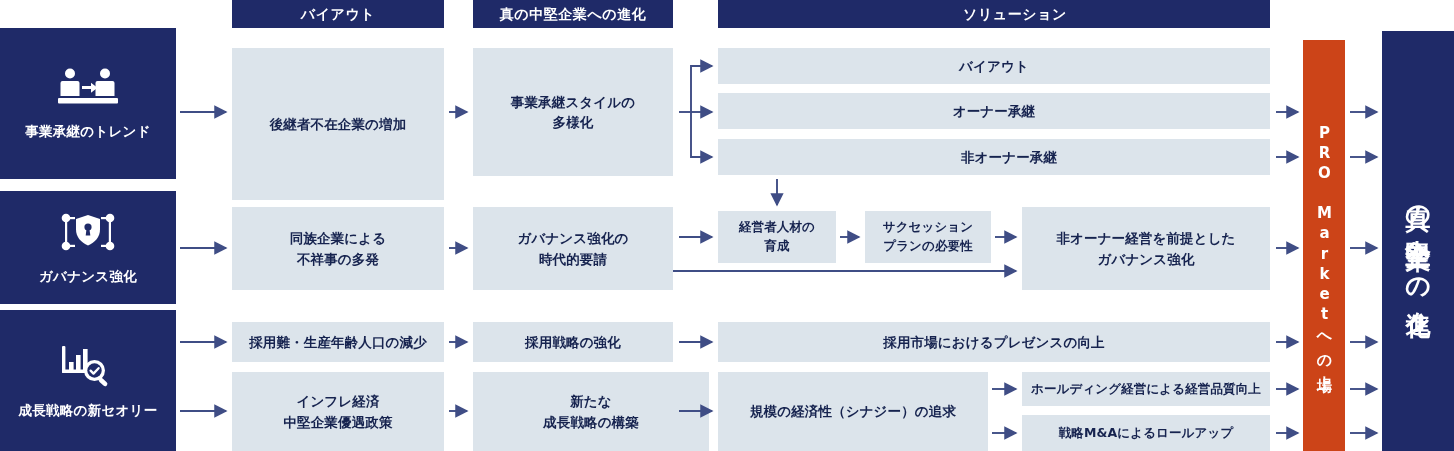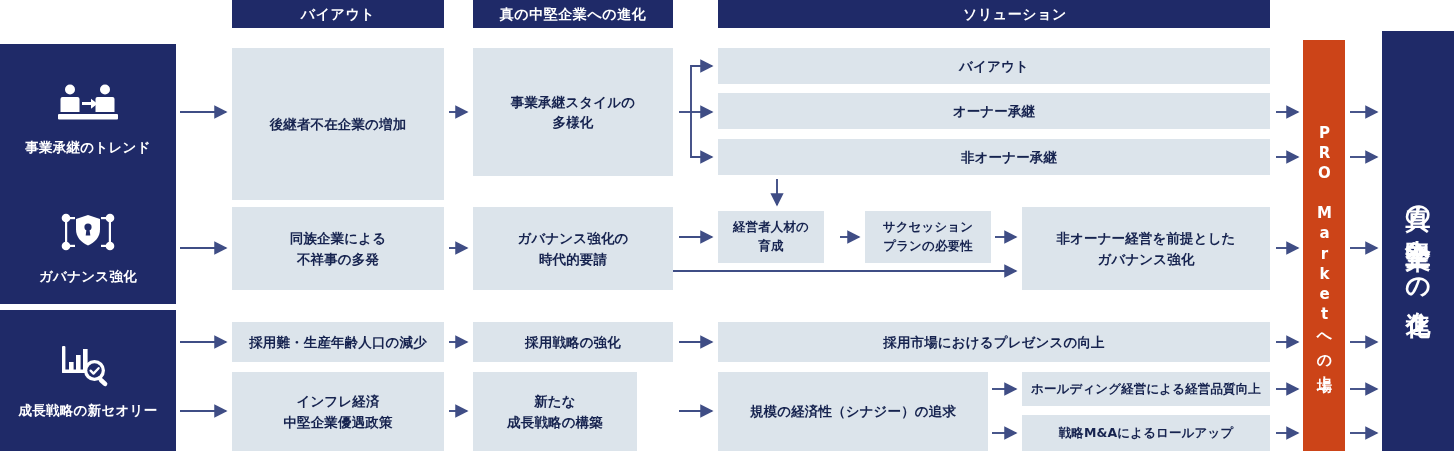--- a/index.html
+++ b/index.html
@@ -81,21 +81,21 @@
 </style>
 </head>
 <body>
 
 <div id="stage">
 
   <div class="abs hdr" style="left:232px;top:0;width:212px;height:28px;">バイアウト</div>
   <div class="abs hdr" style="left:473px;top:0;width:200px;height:28px;">真の中堅企業への進化</div>
   <div class="abs hdr" style="left:718px;top:0;width:552px;height:28px;padding-left:42px;">ソリューション</div>
 
-  <div class="abs cat" style="left:0;top:44px;width:176px;height:151px;">
+  <div class="abs cat" style="left:0;top:28px;width:176px;height:151px;">
     <span class="icon">
       <svg width="62" height="42" viewBox="0 0 62 42" aria-hidden="true">
         <g fill="#ffffff">
           <circle cx="13" cy="6.5" r="5"></circle>
           <path d="M5.5 14h15a2 2 0 0 1 2 2v13h-19V16a2 2 0 0 1 2-2z"></path>
           <circle cx="48" cy="6.5" r="5"></circle>
           <path d="M40.5 14h15a2 2 0 0 1 2 2v13h-19V16a2 2 0 0 1 2-2z"></path>
           <path d="M25 19h9v-3.2l6.5 5-6.5 5V22h-9z"></path>
           <rect x="1" y="31" width="60" height="5.5" rx="1"></rect>
         </g>
@@ -151,28 +151,28 @@
 不祥事の多発</div>
   <div class="abs lbox" style="left:232px;top:322px;width:212px;height:40px;white-space:pre-line;">採用難・生産年齢人口の減少</div>
   <div class="abs lbox" style="left:232px;top:372px;width:212px;height:79px;white-space:pre-line;">インフレ経済
 中堅企業優遇政策</div>
 
   <div class="abs lbox" style="left:473px;top:48px;width:200px;height:128px;white-space:pre-line;">事業承継スタイルの
 多様化</div>
   <div class="abs lbox" style="left:473px;top:207px;width:200px;height:83px;white-space:pre-line;">ガバナンス強化の
 時代的要請</div>
   <div class="abs lbox" style="left:473px;top:322px;width:200px;height:40px;white-space:pre-line;">採用戦略の強化</div>
-  <div class="abs lbox" style="left:473px;top:372px;width:164px;height:79px;white-space:pre-line;">新たな
+  <div class="abs lbox" style="left:473px;top:372px;width:236px;height:79px;white-space:pre-line;">新たな
 成長戦略の構築</div>
 
   <div class="abs lbox" style="left:718px;top:48px;width:552px;height:36px;">バイアウト</div>
   <div class="abs lbox" style="left:718px;top:93px;width:552px;height:36px;">オーナー承継</div>
   <div class="abs lbox" style="left:718px;top:139px;width:552px;height:36px;padding-left:36px;">非オーナー承継</div>
 
-  <div class="abs lbox small" style="left:718px;top:211px;width:106px;height:52px;white-space:pre-line;">経営者人材の
+  <div class="abs lbox small" style="left:718px;top:211px;width:118px;height:52px;white-space:pre-line;">経営者人材の
 育成</div>
   <div class="abs lbox small" style="left:865px;top:211px;width:126px;height:52px;white-space:pre-line;">サクセッション
 プランの必要性</div>
   <div class="abs lbox" style="left:1022px;top:207px;width:248px;height:83px;white-space:pre-line;">非オーナー経営を前提とした
 ガバナンス強化</div>
 
   <div class="abs lbox" style="left:718px;top:322px;width:552px;height:40px;">採用市場におけるプレゼンスの向上</div>
   <div class="abs lbox" style="left:718px;top:372px;width:270px;height:79px;">規模の経済性（シナジー）の追求</div>
   <div class="abs lbox small" style="left:1022px;top:372px;width:248px;height:34px;">ホールディング経営による経営品質向上</div>
   <div class="abs lbox small" style="left:1022px;top:415px;width:248px;height:36px;">戦略M&amp;Aによるロールアップ</div>

